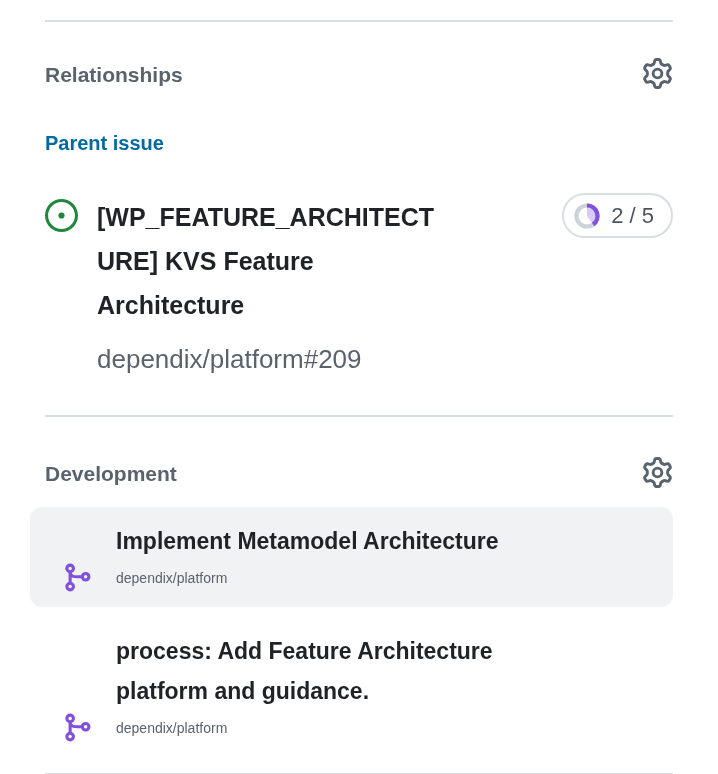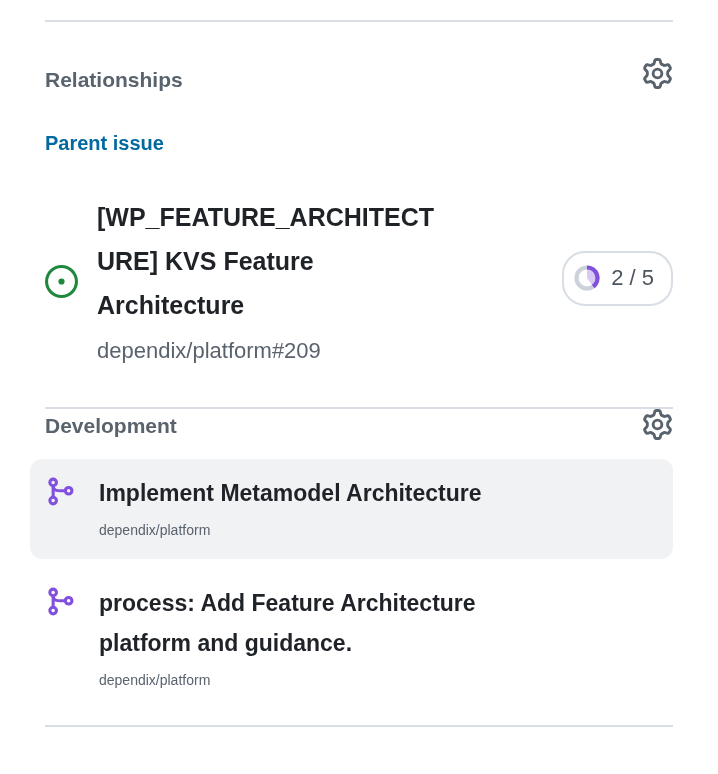--- a/index.html
+++ b/index.html
@@ -10,49 +10,49 @@
     color: #1f2328;
   }
   .panel { padding: 0 45px; }
 
   .divider { border: 0; border-top: 2px solid #d8dee4; margin: 0; }
   #divider-top { margin-top: 20px; }
   #divider-mid { margin-top: 44px; }
   #divider-bottom { margin-top: 16px; }
 
   .section-head { display: flex; align-items: center; justify-content: space-between; }
-  #relationships-head { margin-top: 36px; align-items: flex-end; }
-  #development-head { }
+  #relationships-head { margin-top: 36px; }
+  #development-head { margin-top: 40px; }
   .section-title { font-size: 21px; font-weight: 700; color: #59636e; }
 
   .icon-btn { display: inline-flex; background: none; border: 0; padding: 0; color: #59636e; cursor: pointer; }
   .icon-btn svg { width: 31px; height: 31px; }
 
   .parent-label { margin-top: 40px; font-size: 20px; font-weight: 700; color: #0369a1; }
 
-  .issue-row { display: flex; align-items: center; margin-top: 40px; }
+  .issue-row { display: flex; align-items: flex-start; margin-top: 40px; }
   .issue-state-icon { width: 33px; height: 33px; flex: none; color: #1f883d; margin-top: 4px; }
   .issue-main { margin-left: 19px; }
   .issue-title {
     display: block; font-size: 25px; line-height: 44px; font-weight: 700;
     color: #1f2328; max-width: 352px; overflow-wrap: anywhere; text-decoration: none;
   }
-  .issue-repo { margin-top: 12px; font-size: 22px; line-height: 24px; color: #59636e; }
+  .issue-repo { margin-top: 20px; font-size: 26px; line-height: 24px; color: #59636e; }
 
   .progress-pill {
     margin-left: auto; flex: none; display: flex; align-items: center; gap: 10px;
-    height: 55px; padding: 0 17px 0 9px; border: 2px solid #d8dee4; border-radius: 23px;
+    height: 45px; padding: 0 17px 0 9px; border: 2px solid #d8dee4; border-radius: 23px;
     margin-top: -2px; background: #ffffff;
   }
   .donut { width: 28px; height: 28px; }
   .pill-label { font-size: 22px; color: #4c555e; }
 
   .dev-item {
-    display: flex; align-items: flex-start;
-    margin-left: -15px; padding: 14px 15px; border-radius: 12px; cursor: pointer;
+    display: flex; align-items: flex-end;
+    margin-left: -15px; padding: 14px 32px; border-radius: 12px; cursor: pointer;
   }
   .dev-item.highlighted { background: #f1f2f4; }
   #dev-item-0 { margin-top: 16px; }
   #dev-item-1 { margin-top: 10px; }
   .branch-icon { width: 31px; height: 31px; flex: none; color: #8250df; margin-top: 3px; }
   .dev-main { margin-left: 23px; }
   .dev-title { font-size: 23px; line-height: 40px; font-weight: 700; color: #1f2328; max-width: 430px; }
   .dev-repo { font-size: 14px; line-height: 30px; color: #59636e; margin-top: 2px; }
 </style>
 </head>

